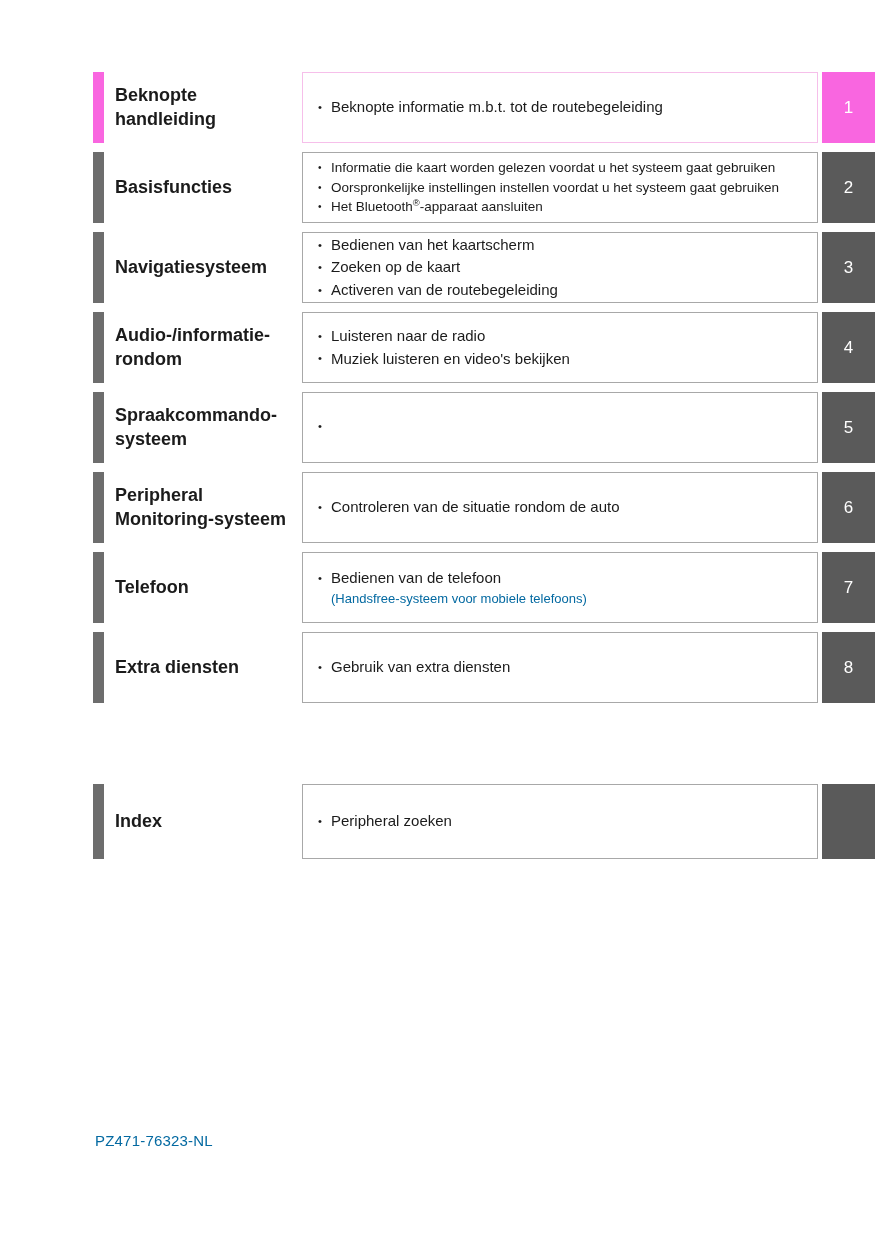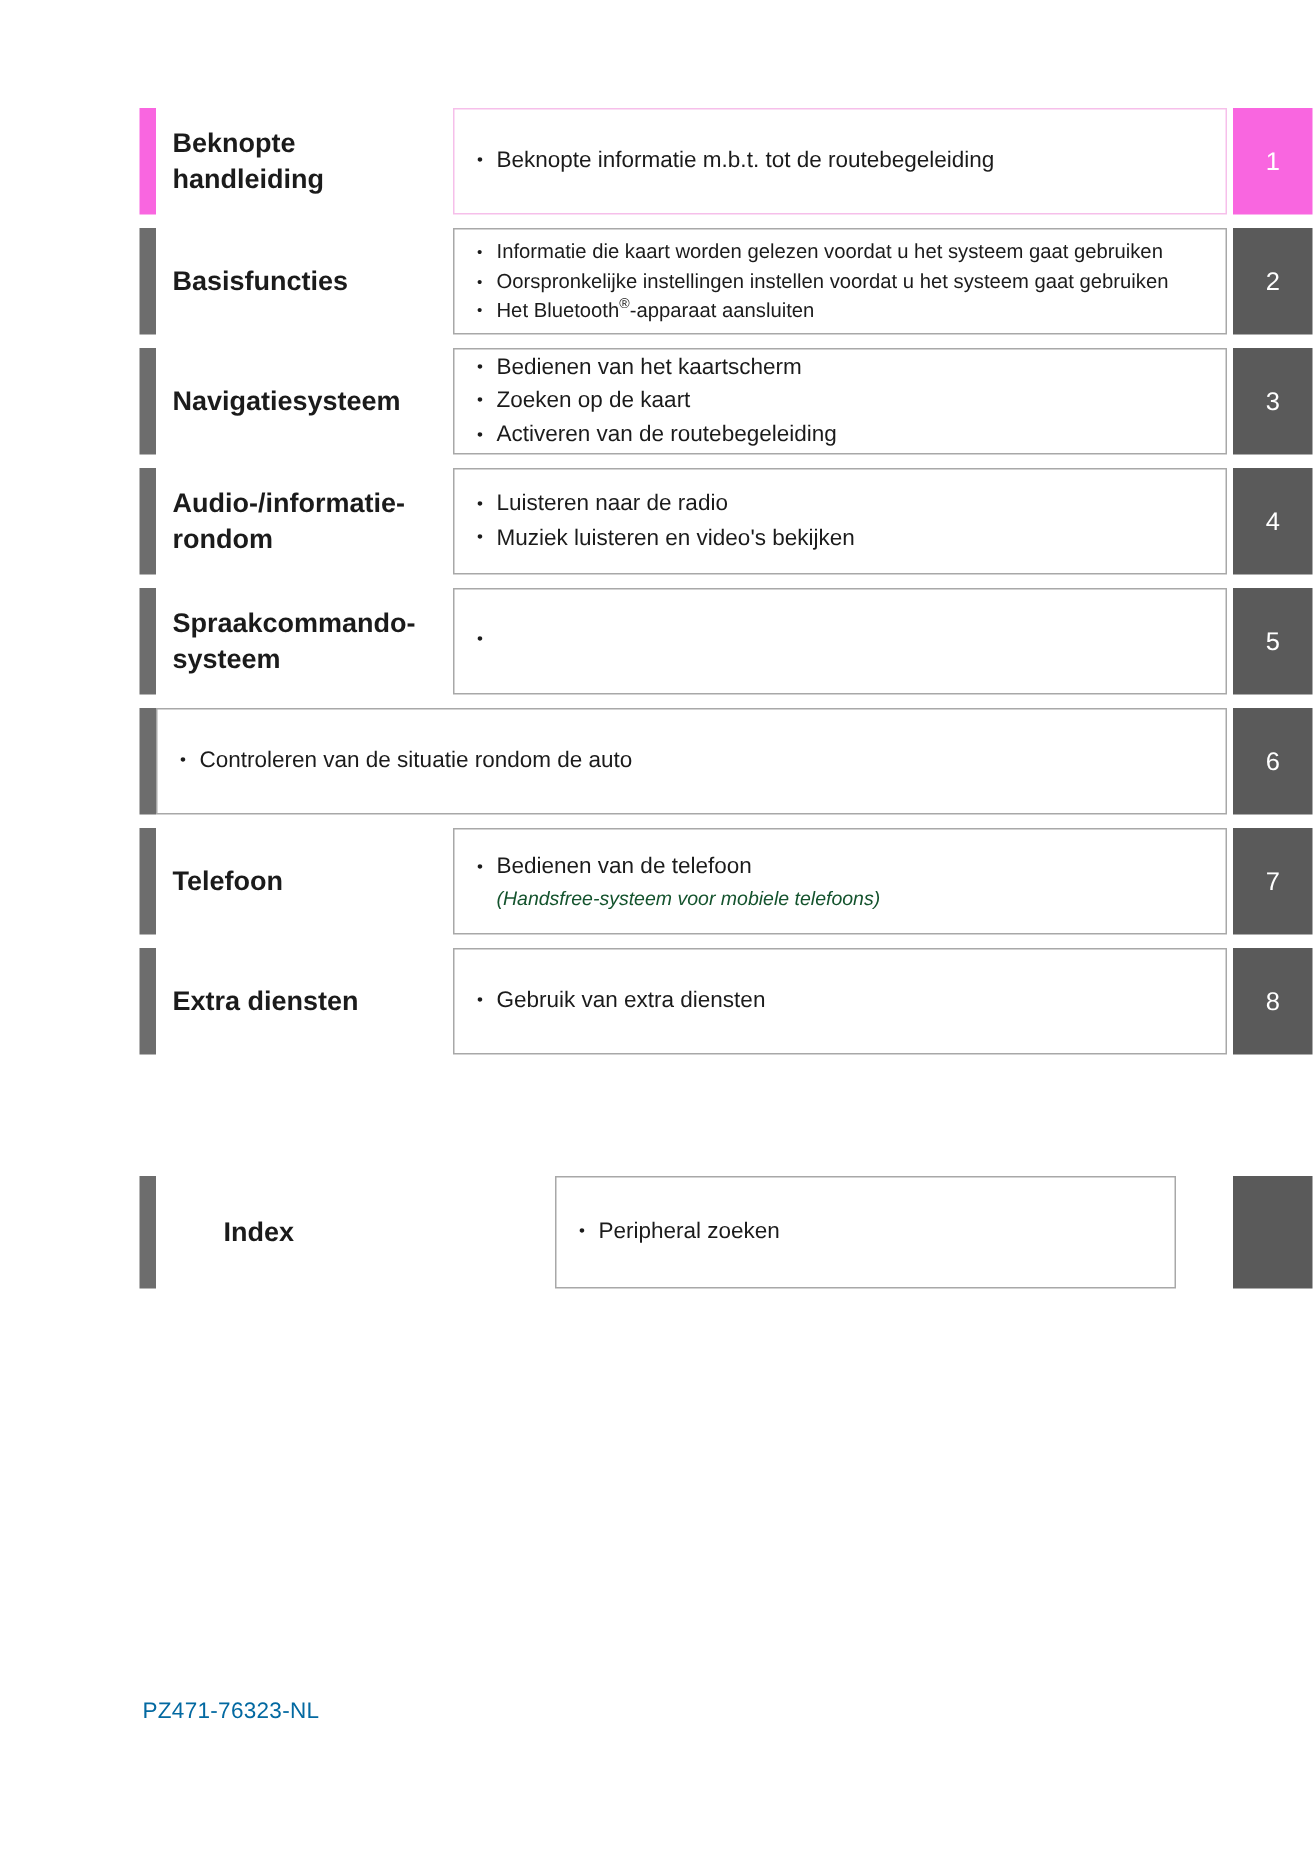--- a/index.html
+++ b/index.html
@@ -14,21 +14,21 @@
   .content {
     position: absolute;
     left: 93px; top: 72px; right: 0;
   }
   .row {
     display: flex;
     align-items: stretch;
     height: 71px;
     margin-bottom: 9px;
   }
-  .row.index-row { margin-top: 81px; height: 75px; gap: 34px; }
+  .row.index-row { margin-top: 81px; height: 75px; }
   .bar {
     width: 11px;
     background: #6d6d6d;
     flex: 0 0 auto;
   }
   .bar.accent { background: #f966e0; }
   .title {
     flex: 0 0 auto;
     width: 187px;
     padding-left: 11px;
@@ -62,22 +62,21 @@
     flex: 0 0 auto;
     width: 13px;
     font-size: 0.75em;
     position: relative;
     top: -0.1em;
   }
   .bullet-sub {
     font-size: 13px;
     line-height: 1.4;
     margin-left: 13px;
-    color: #14532d;
-    font-style: italic;
+    color: #0369a1;
   }
   .tab {
     flex: 0 0 auto;
     width: 53px;
     margin-left: 4px;
     background: #5a5a5a;
     color: #ffffff;
     font-size: 17px;
     display: flex;
     align-items: center;
@@ -176,20 +175,22 @@
     <div class="box">
       <div class="bullet">
           <span class="dot">•</span>
         </div>
     </div>
     <div class="tab">5</div>
   </div>
 
   <div class="row">
     <div class="bar"></div>
+    <div class="title">Peripheral
+Monitoring-systeem</div>
     <div class="box">
       <div class="bullet">
           <span class="dot">•</span>
           <span>Controleren van de situatie rondom de auto</span>
         </div>
     </div>
     <div class="tab">6</div>
   </div>
 
   <div class="row">

